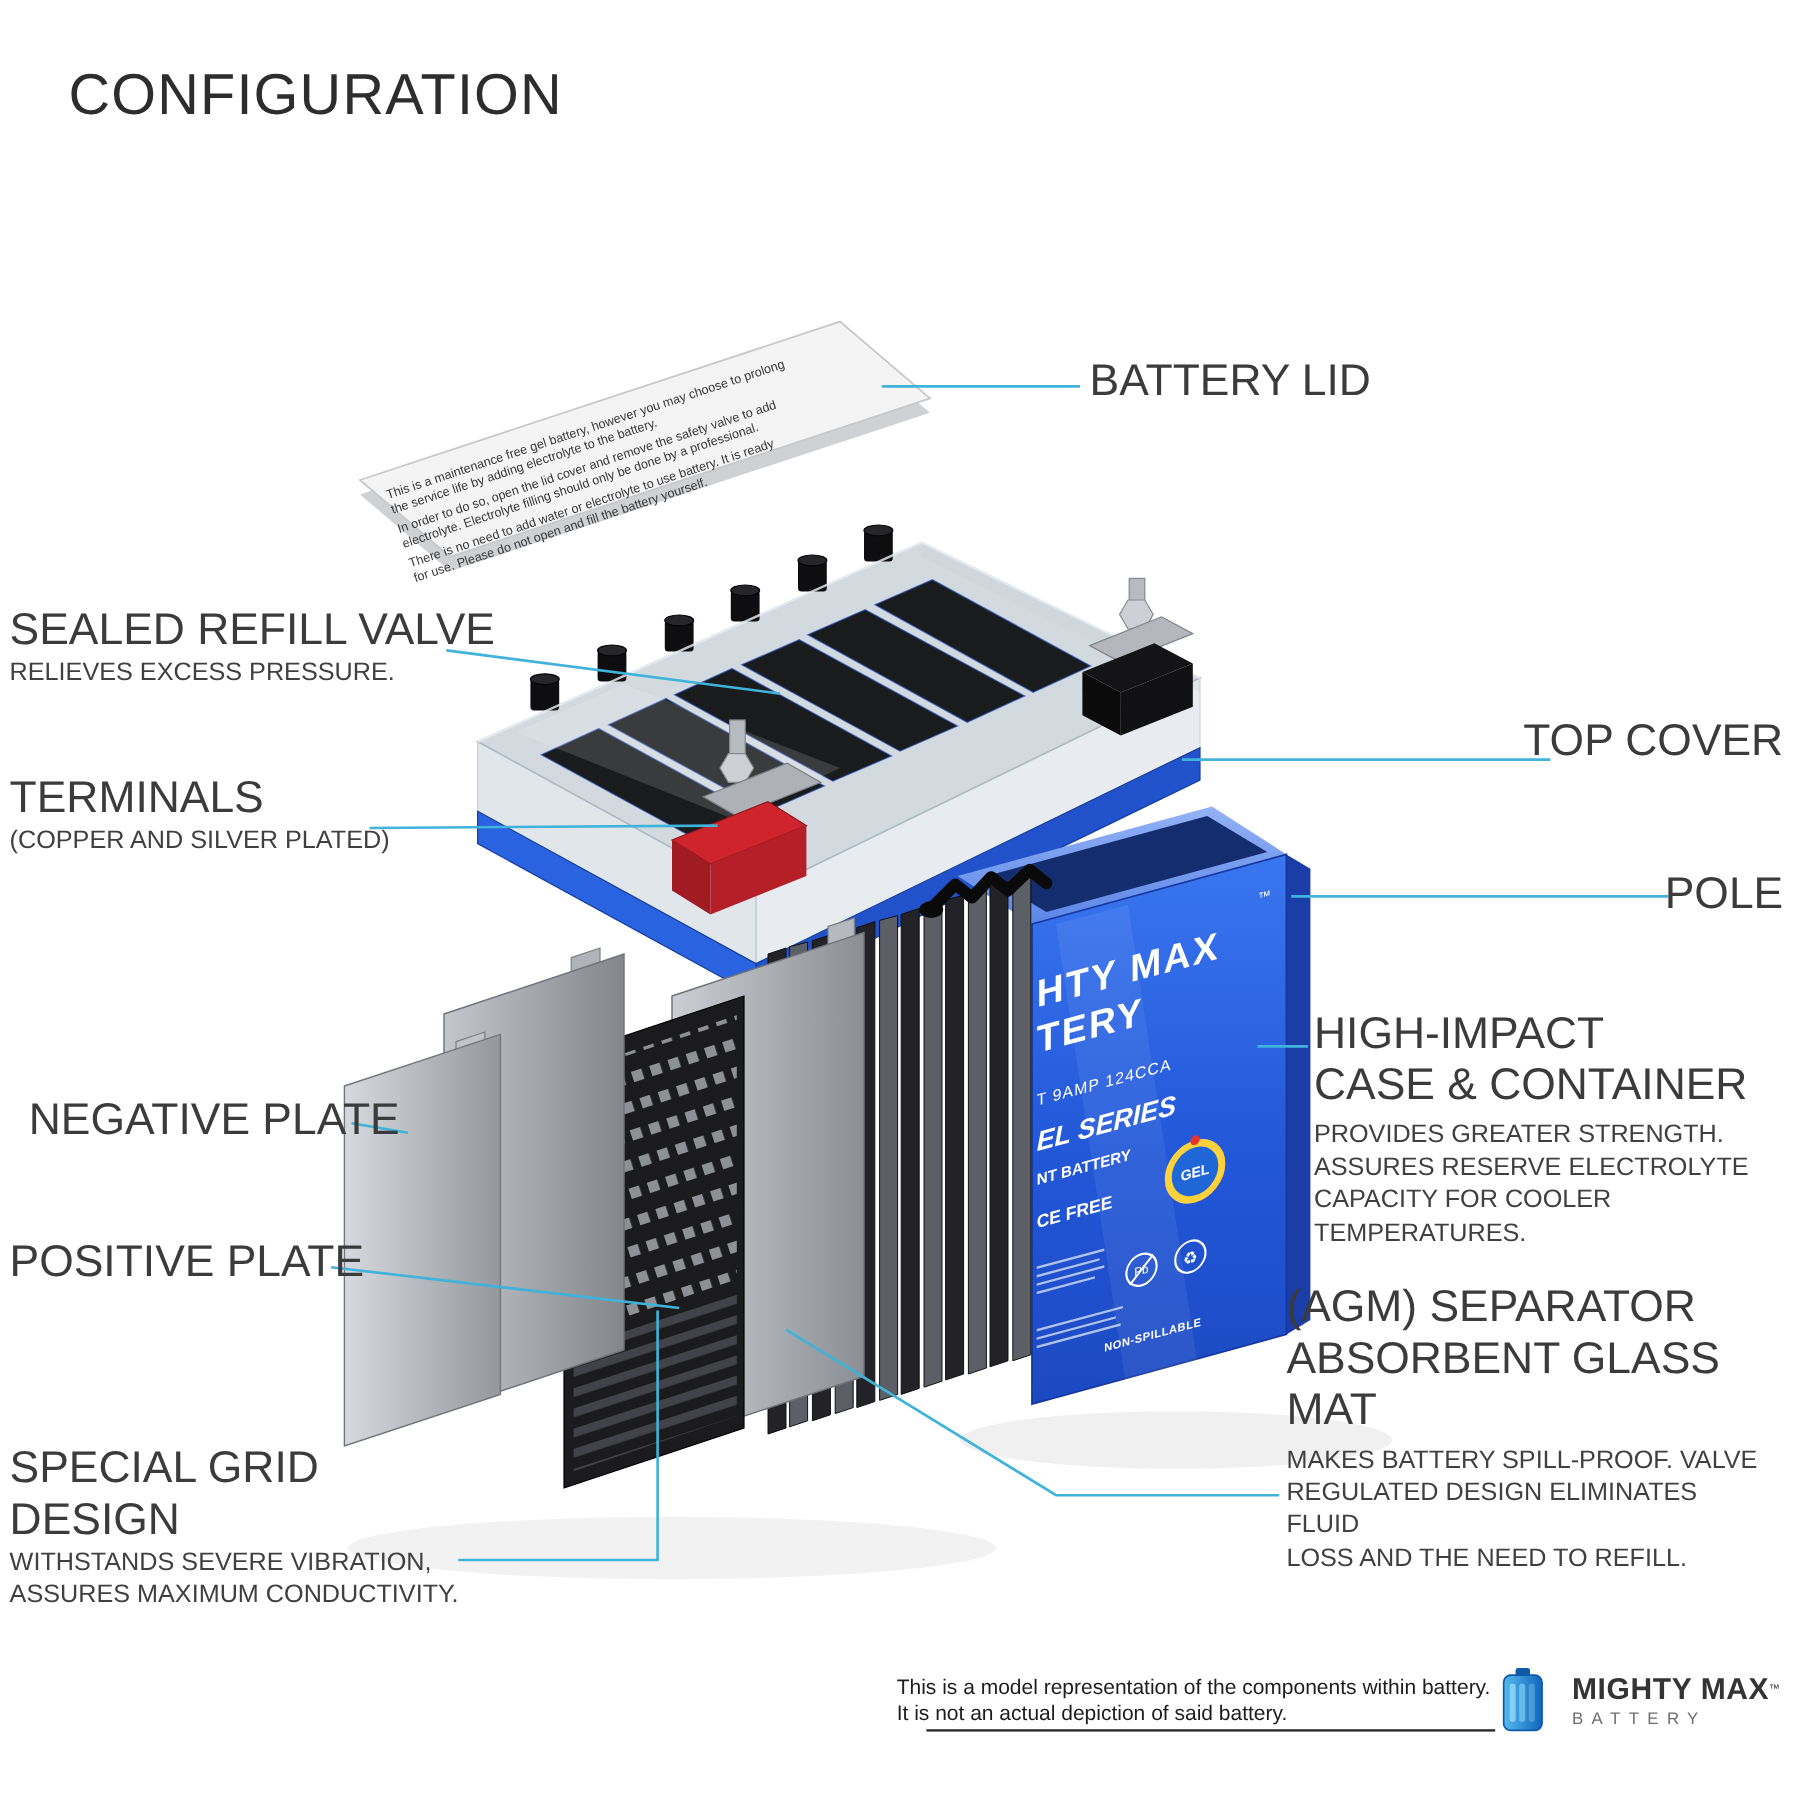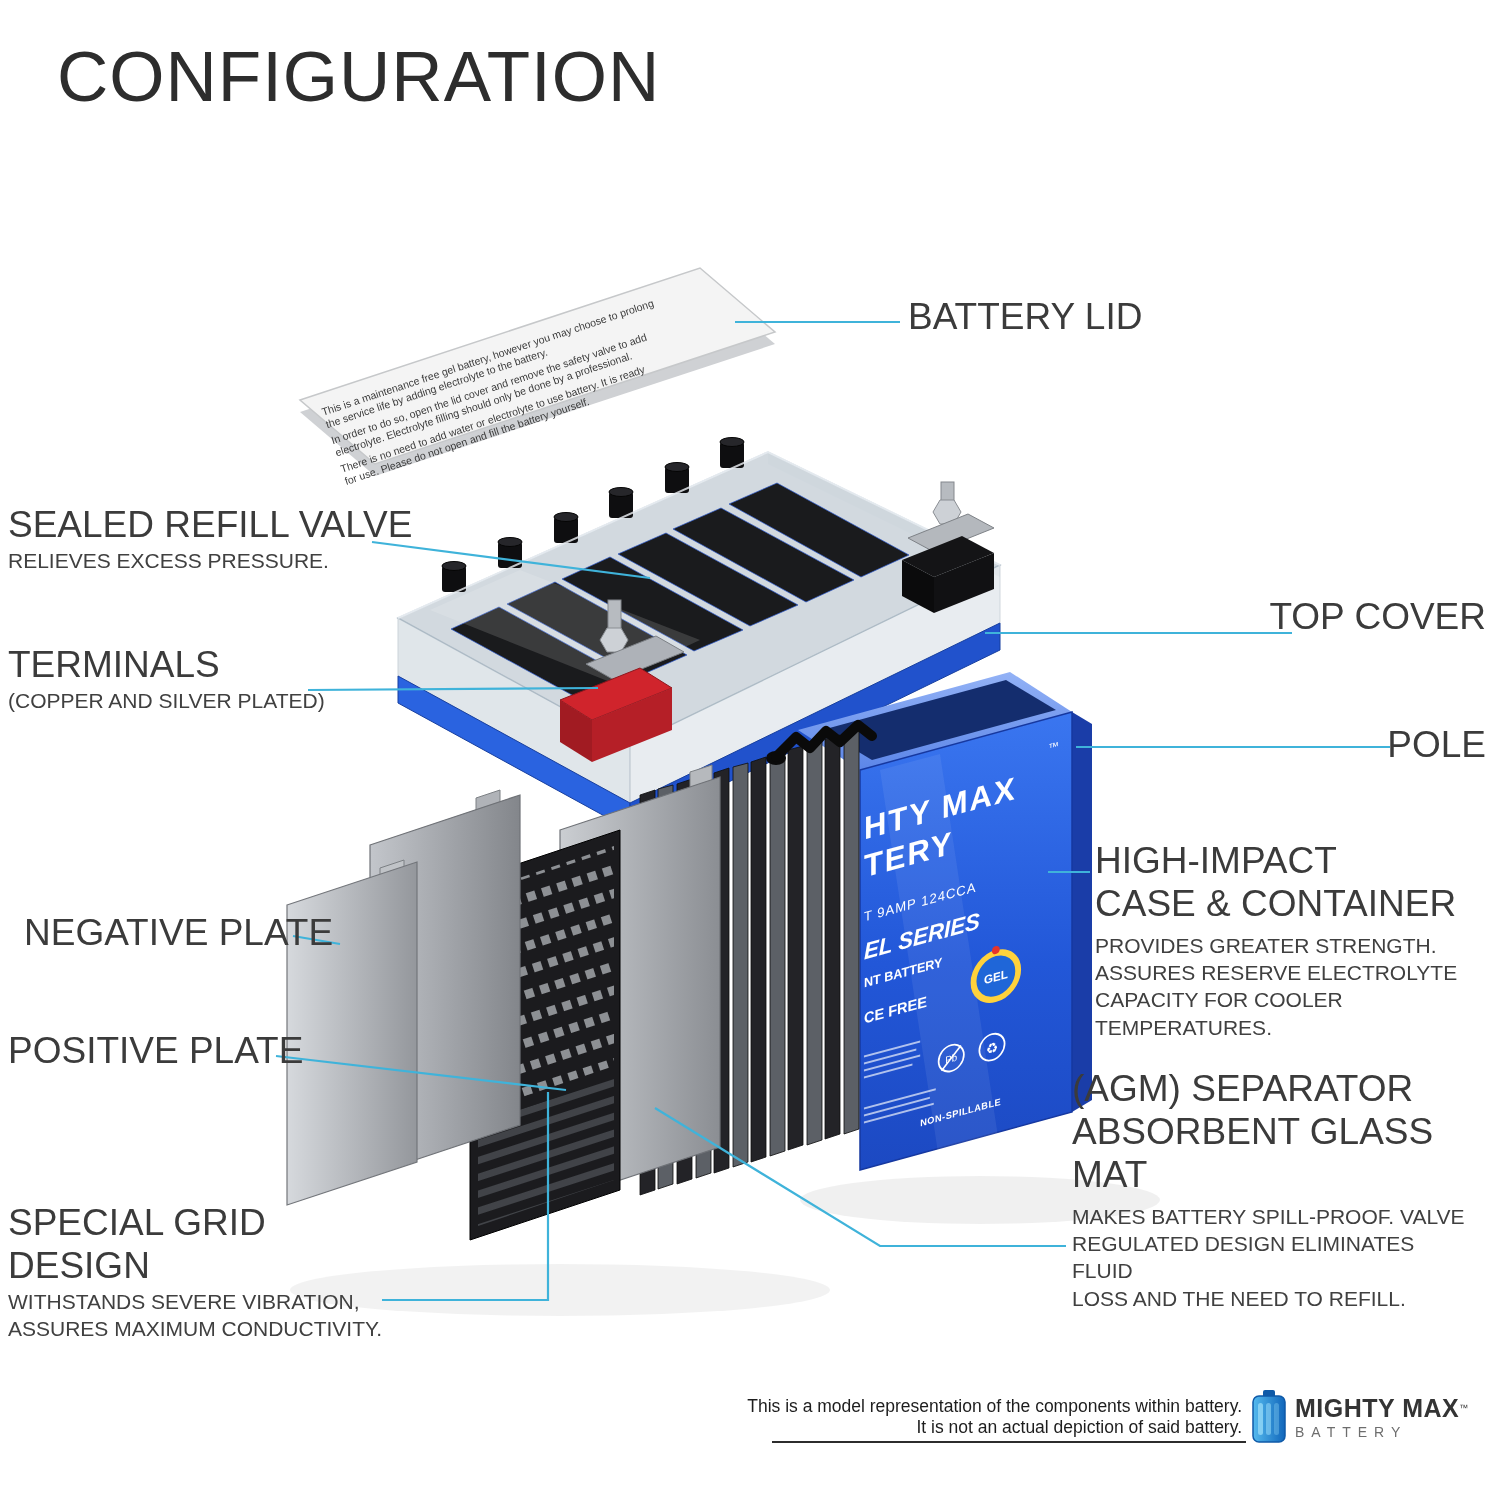--- a/index.html
+++ b/index.html
@@ -1,42 +1,42 @@
 <!DOCTYPE html>
 <html><head>
 <meta charset="utf-8">
 <style>
   html,body{margin:0;padding:0}
   body{
     width:1500px;height:1500px;position:relative;background:#ffffff;
     font-family:"Liberation Sans",sans-serif;overflow:hidden;color:#3b3b3b;
   }
   .abs{position:absolute}
-  .title{left:57px;top:36px;font-size:71px;color:#2d2d2d;letter-spacing:1px}
+  .title{left:57px;top:52px;font-size:48px;color:#2d2d2d;letter-spacing:1px}
   .co-label{font-size:37px;color:#3b3b3b;line-height:1.16}
   .co-sub{font-size:21px;color:#404040;line-height:1.3;white-space:pre-line}
   .right{text-align:right}
 
   .lbl-battery-lid{left:908px;top:296px}
   .lbl-sealed{left:8px;top:504px}
   .lbl-terminals{left:8px;top:644px}
   .lbl-topcover{right:14px;top:596px}
   .lbl-pole{right:14px;top:724px}
   .lbl-highimpact{left:1095px;top:840px;width:402px}
   .lbl-negative{left:24px;top:912px}
   .lbl-positive{left:8px;top:1030px}
   .lbl-agm{left:1072px;top:1068px;width:408px}
   .lbl-grid{left:8px;top:1202px;width:400px}
   .sub-gap{margin-top:6px}
 
   #scene{position:absolute;left:0;top:0;width:1500px;height:1500px}
 
-  .footer-text{right:258px;top:1396px;text-align:right;font-size:17.5px;line-height:1.22;color:#1d1d1d}
+  .footer-text{right:258px;top:1396px;text-align:left;font-size:17.5px;line-height:1.22;color:#1d1d1d}
   .footer-rule{left:772px;top:1441px;width:474px;height:2px;background:#2c2c2c}
-  .logo{left:1252px;top:1390px;display:flex;align-items:center;gap:9px}
+  .logo{left:1252px;top:1390px;display:flex;align-items:center;gap:24px}
   .logo-texts{display:flex;flex-direction:column;line-height:1}
   .logo-top{font-size:25px;font-weight:bold;color:#343434;letter-spacing:0.5px}
   .logo-tm{font-size:9px;vertical-align:super;color:#343434}
   .logo-bottom{font-size:14px;letter-spacing:7px;color:#6d6d6d;margin-top:4px}
 </style>
 </head>
 <body>
 
 <svg id="scene" viewBox="0 0 1500 1500" xmlns="http://www.w3.org/2000/svg">
   <defs>

